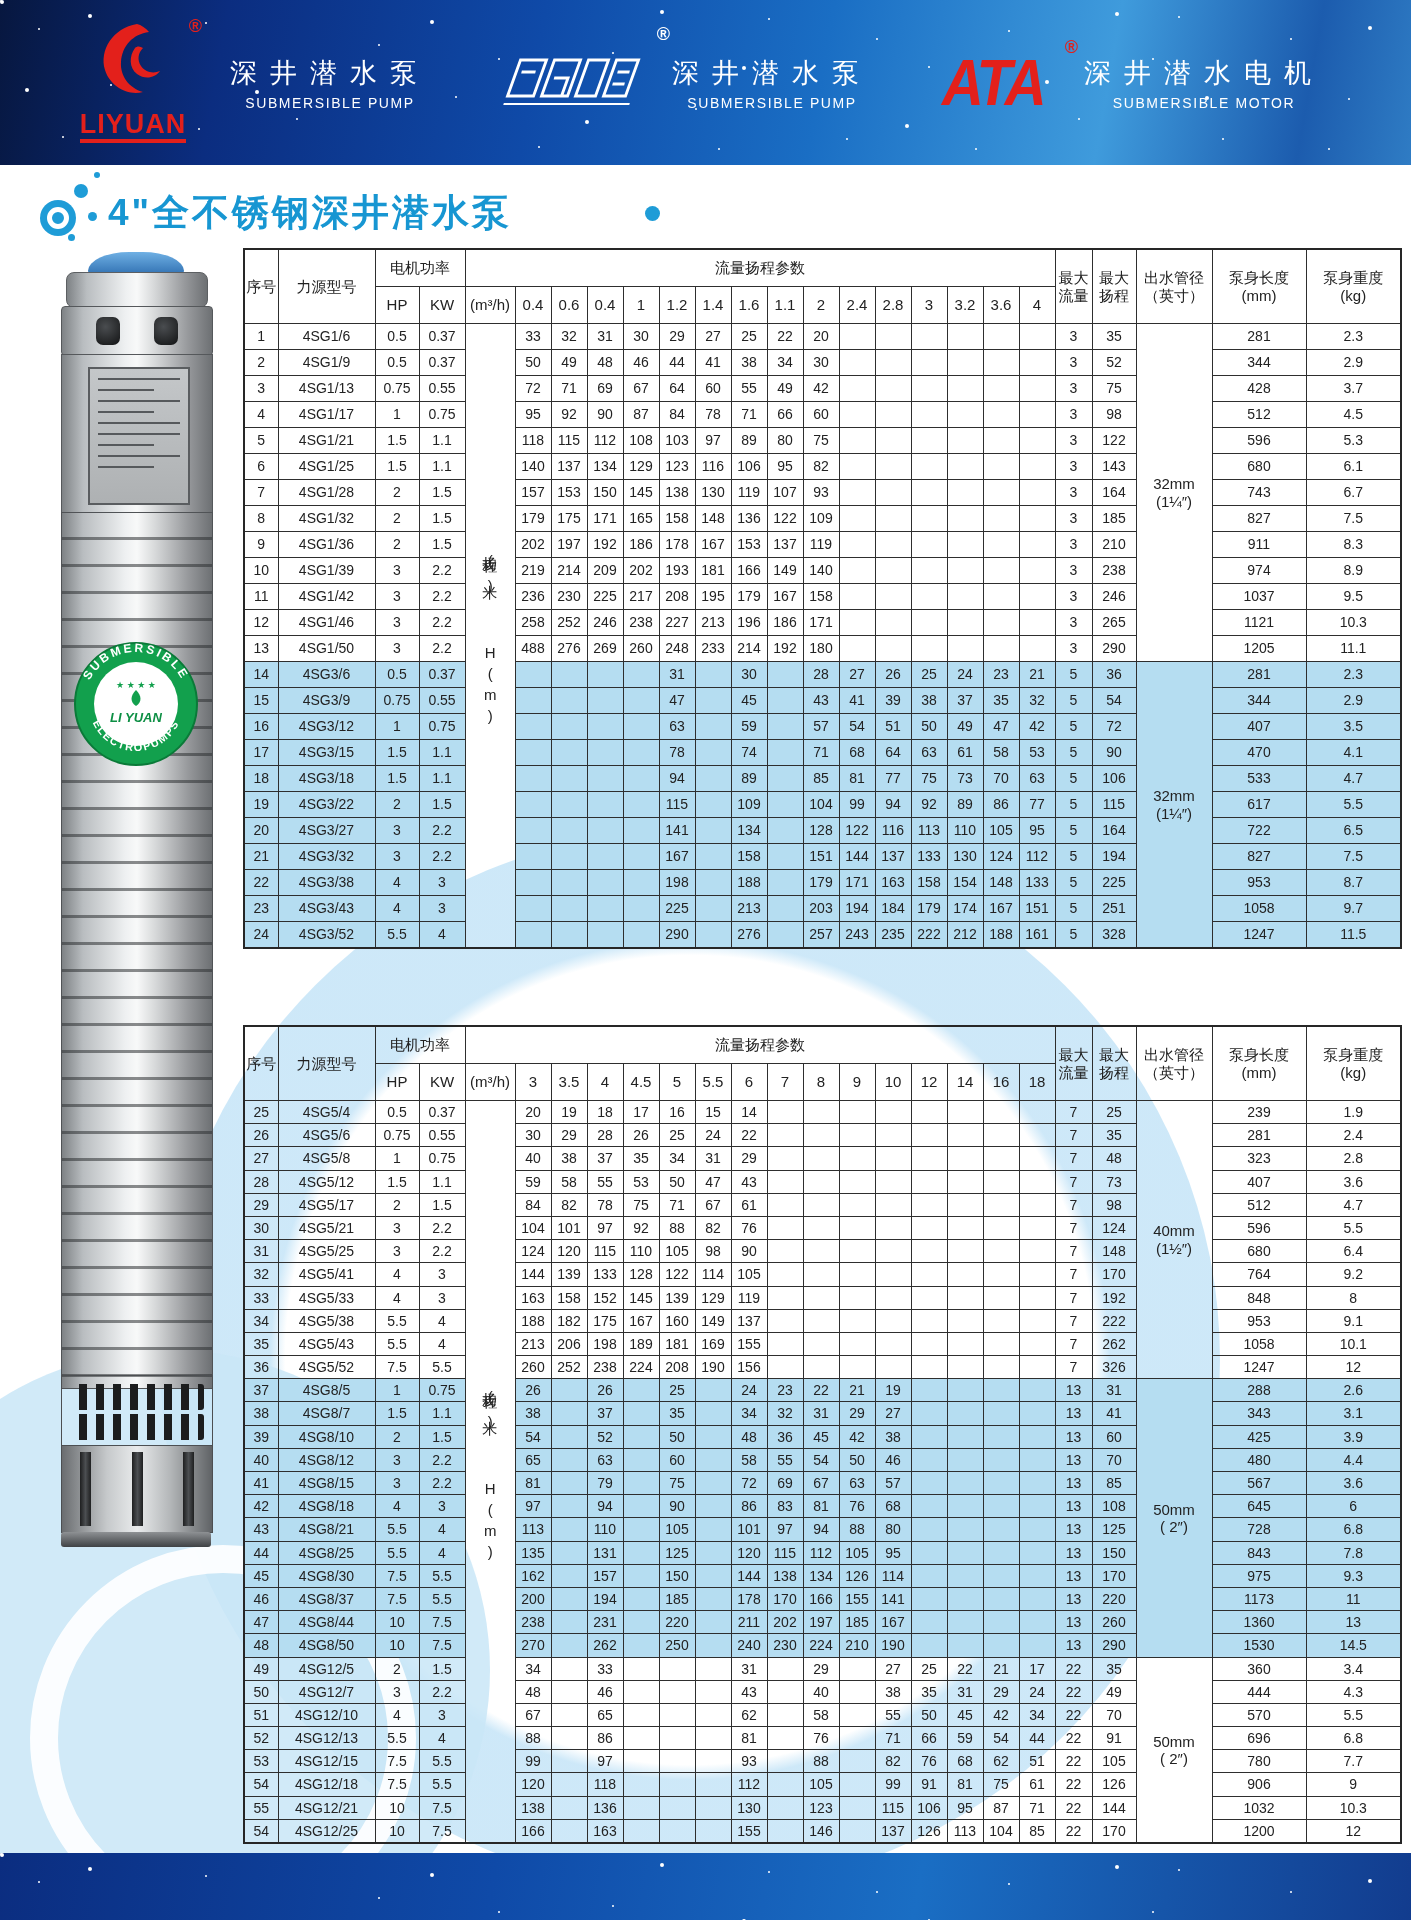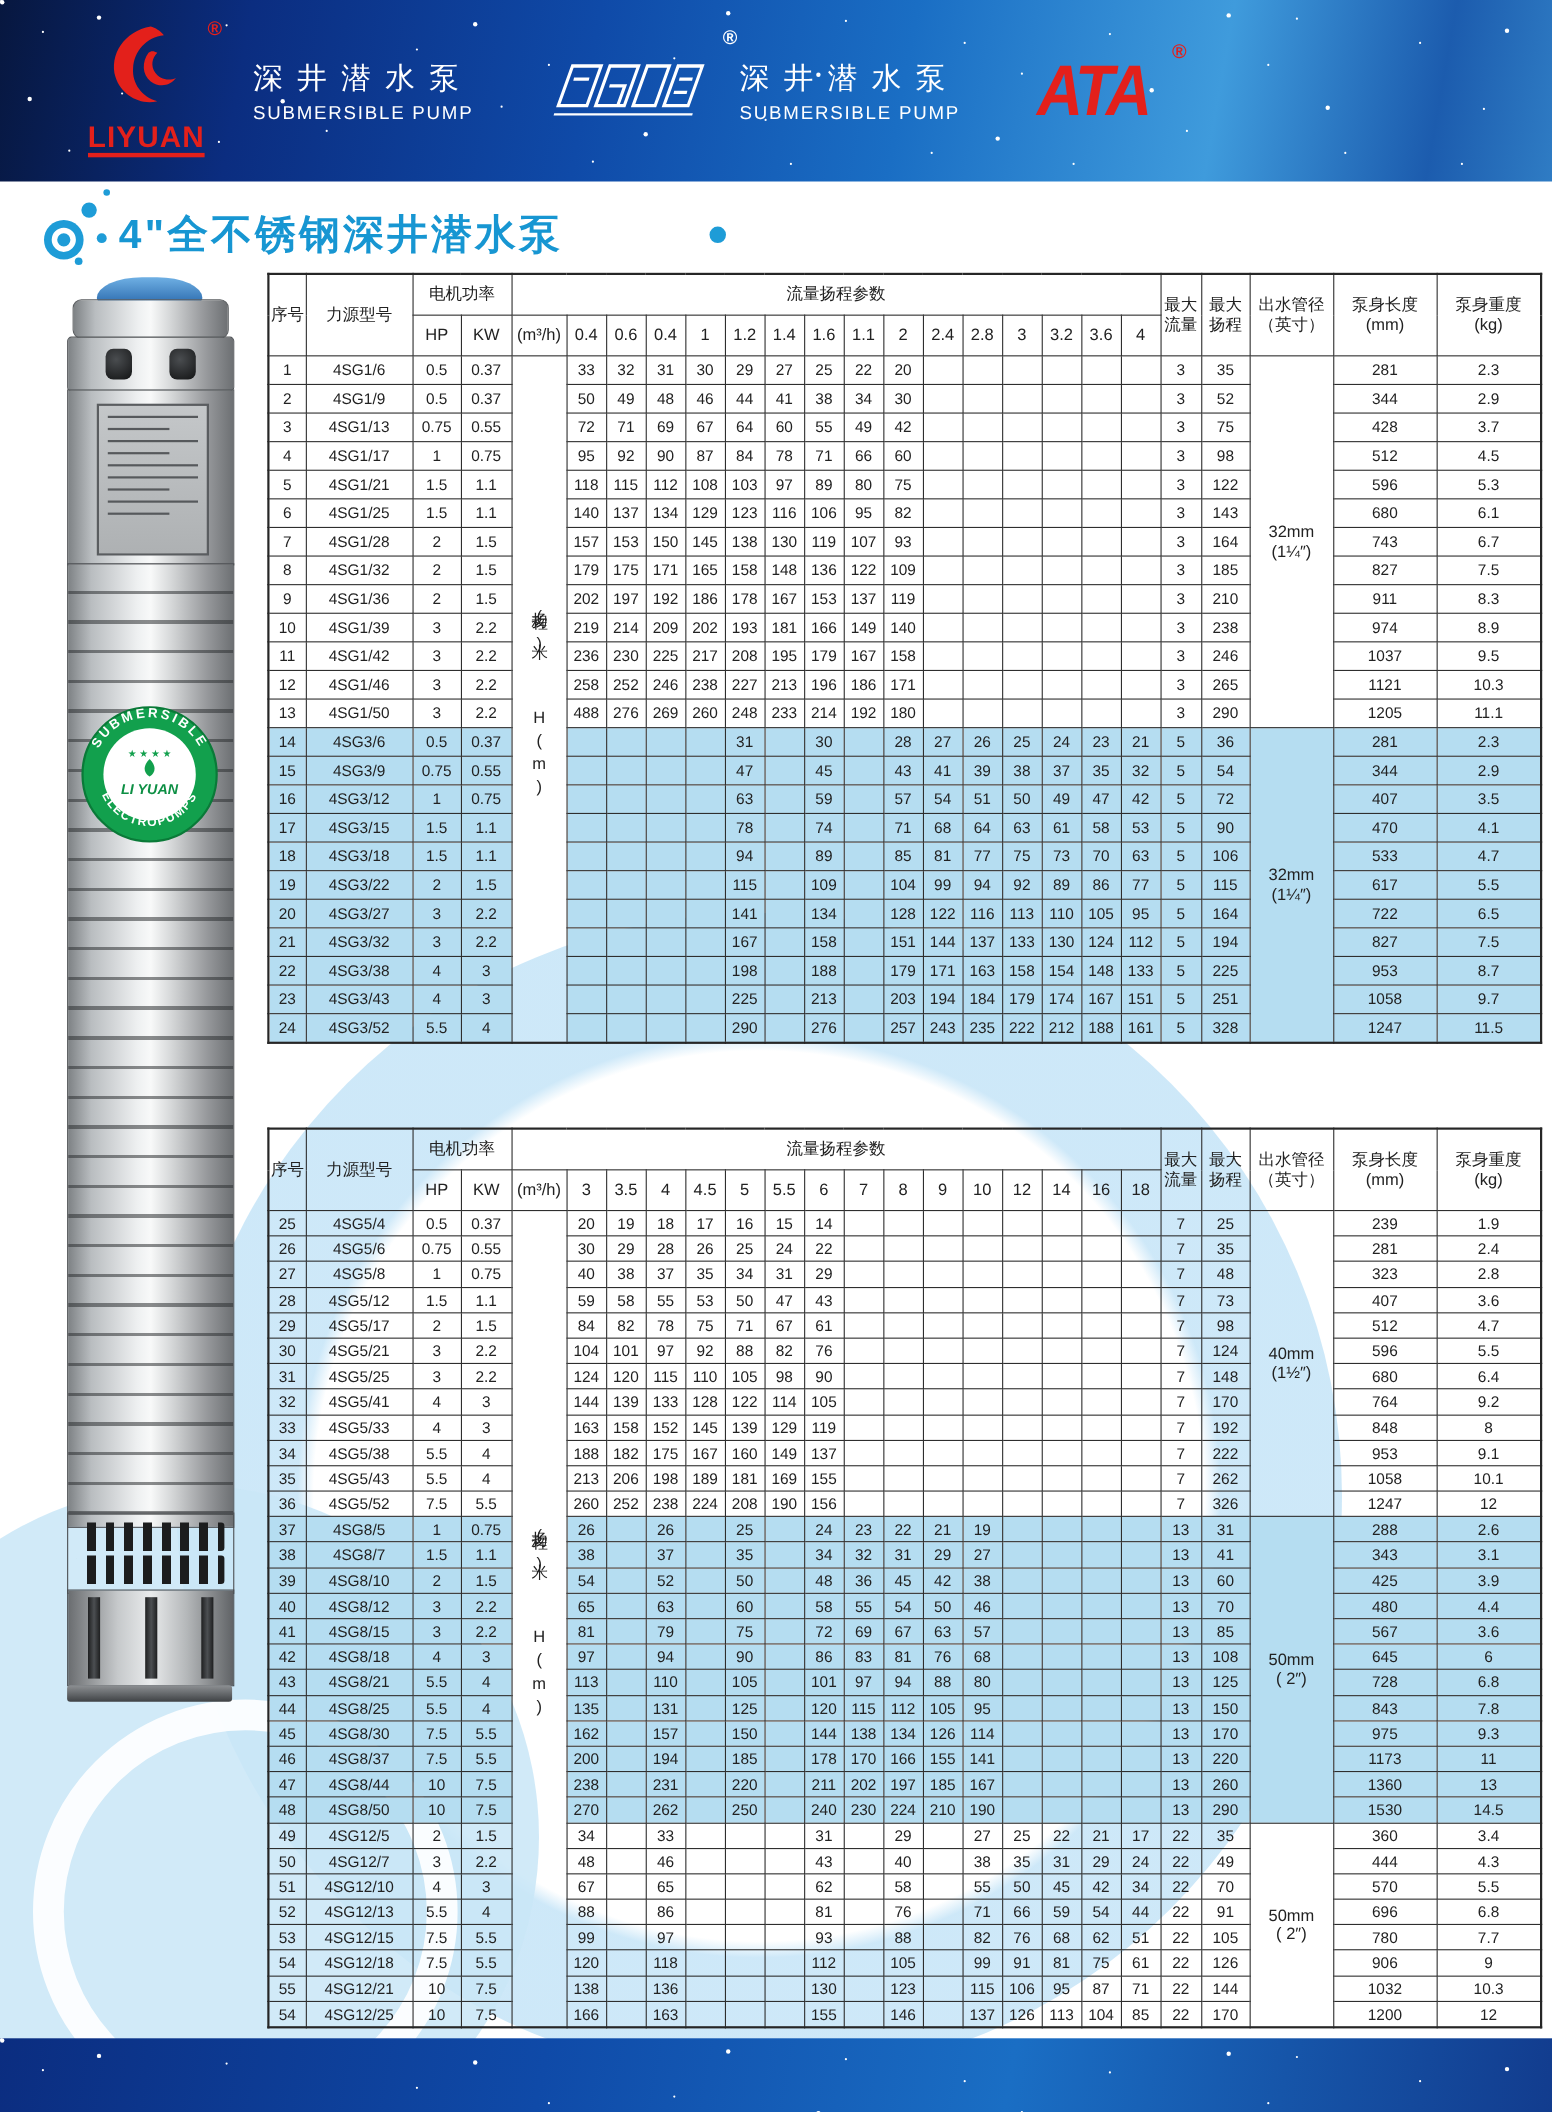--- a/index.html
+++ b/index.html
@@ -23,21 +23,21 @@
     455px 96px #fff,538px 146px #fff,612px 52px #fff,695px 108px #fff,768px 18px #fff,
     846px 138px #fff,928px 66px #fff,1008px 30px #fff,1078px 118px #fff,1152px 58px #fff,
     1222px 138px #fff,1290px 38px #fff,1348px 98px #fff,62px 136px #fff,198px 128px #fff,
     498px 58px #fff,975px 148px #fff,1328px 148px #fff,718px 148px #fff,876px 38px #fff,1178px 16px #fff;}
   .stars-b{position:absolute;width:4px;height:4px;border-radius:50%;background:#fff;
     box-shadow:88px 14px #fff,255px 90px #fff,430px 20px #fff,585px 120px #fff,742px 66px #fff,
     905px 124px #fff,1045px 80px #fff,1205px 96px #fff,1368px 26px #fff,25px 88px #fff,660px 10px #fff,1115px 12px #fff;}
   .brand-row{position:absolute;left:0;top:0;width:100%;height:100%;display:flex;align-items:center;}
   .brand{display:flex;align-items:center;}
   .brand .cjk{color:#fff;font-size:27px;letter-spacing:13px;white-space:nowrap;}
-  .brand .en{color:#fff;font-size:17px;letter-spacing:1.6px;margin-top:4px;white-space:nowrap;}
+  .brand .en{color:#fff;font-size:14px;letter-spacing:1.6px;margin-top:4px;white-space:nowrap;}
   .reg{color:#fff;font-size:18px;font-weight:bold;vertical-align:top;}
   .liyuan-wrap{margin-left:58px;width:150px;text-align:center;position:relative;}
   .liyuan-word{color:#e3201b;font-size:27px;font-weight:bold;letter-spacing:1px;border-bottom:4px solid #e3201b;display:inline-block;line-height:1.05;}
   .liyuan-reg{position:absolute;right:6px;top:-6px;color:#e3201b;}
   .ata-wrap{margin-left:70px;position:relative;width:120px;text-align:center;}
   .ata-word{color:#e3201b;font-size:58px;font-weight:900;letter-spacing:-3px;transform:scaleY(1.12);display:inline-block;font-style:italic;}
   .ata-reg{position:absolute;right:-16px;top:-12px;color:#e3201b;}
   .mid-logo{margin-left:70px;position:relative;width:150px;height:90px;}
   .mid-reg{position:absolute;right:-20px;top:-14px;color:#fff;}
   .brand-text{margin-left:22px;display:flex;flex-direction:column;}
@@ -146,20 +146,24 @@
       <div class="brand brand-text">
         <span class="cjk">深井潜水泵</span>
         <span class="en">SUBMERSIBLE PUMP</span>
       </div>
 
       <div class="brand ata-wrap">
         <span class="ata-word">ATA</span>
         <span class="reg ata-reg">®</span>
       </div>
 
+      <div class="brand brand-text">
+        <span class="cjk">深井潜水电机</span>
+        <span class="en">SUBMERSIBLE MOTOR</span>
+      </div>
 
     </div>
   </div>
 
   <div class="title-row">
     <div class="bubbles">
       <i class="bub-big"></i>
         <i class="bub-1"></i>
         <i class="bub-2"></i>
         <i class="bub-3"></i>

